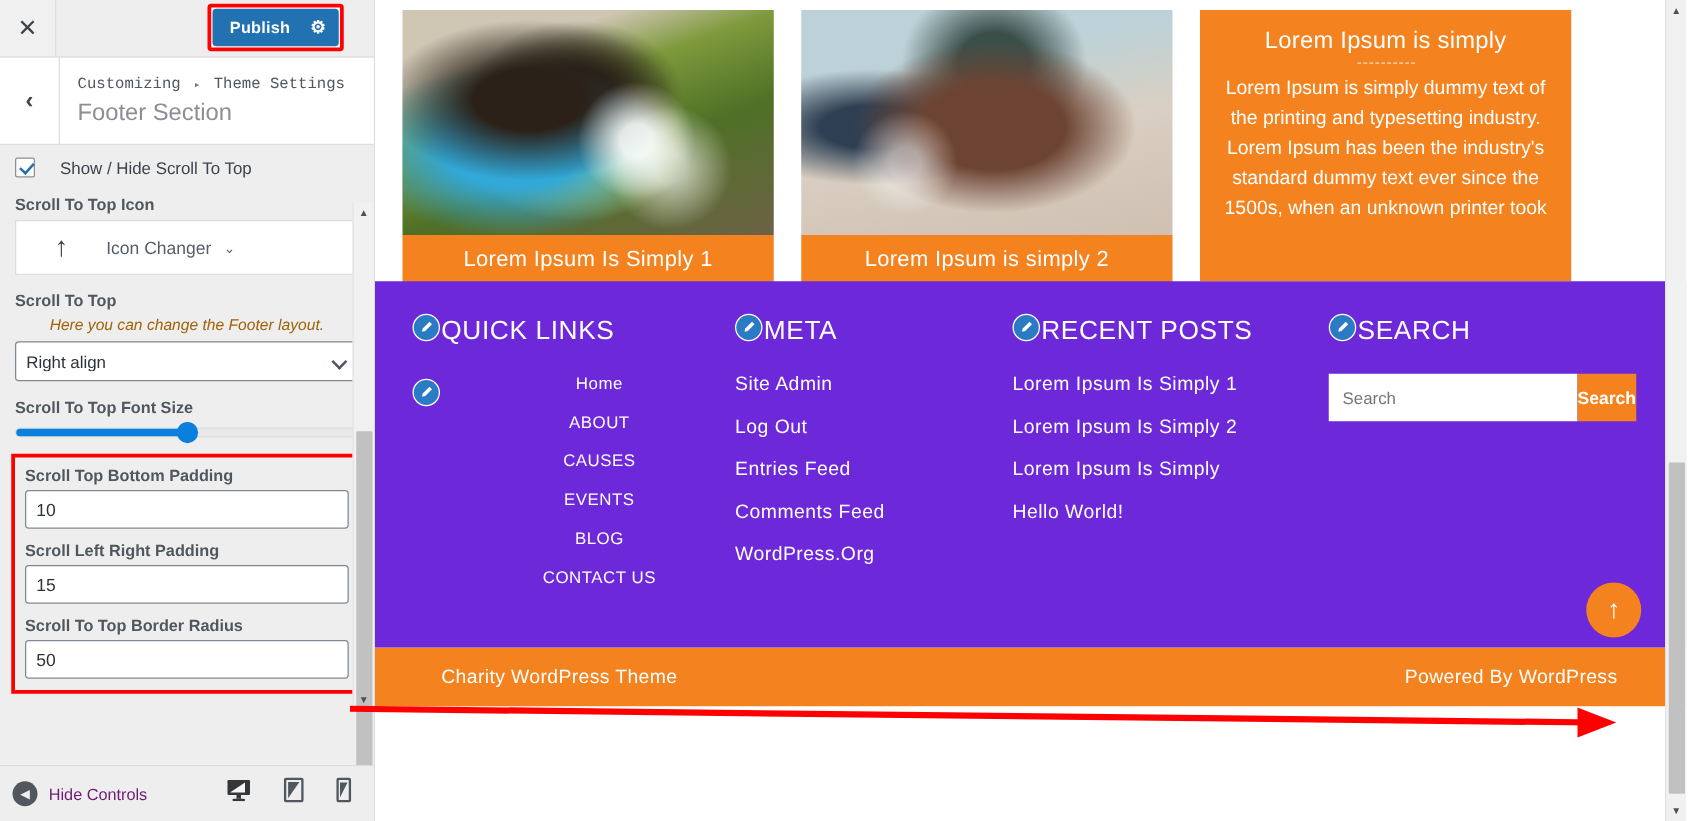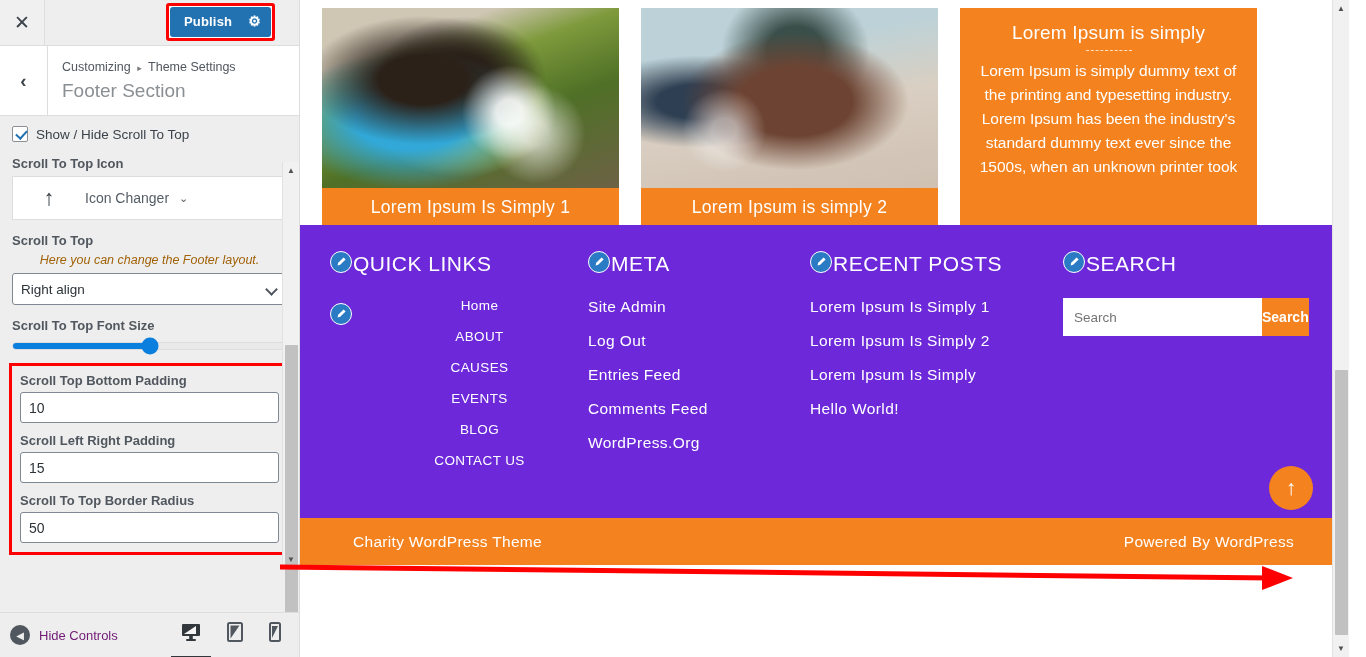--- a/index.html
+++ b/index.html
@@ -46,33 +46,33 @@
     display: flex; flex: none; background: #fff;
     border-bottom: 1px solid #ddd; height: 70px;
   }
   .cz-back {
     width: 48px; flex: none;
     display: flex; align-items: center; justify-content: center;
     font-size: 19px; color: #3c434a; font-weight: bold;
     border-right: 1px solid #ddd; cursor: pointer;
   }
   .cz-title-box { padding: 12px 0 0 14px; }
-  .cz-breadcrumb { font-size: 12.5px; color: #50575e; line-height: 1.5; }
+  .cz-breadcrumb { font-size: 12.5px; color: #50575e; line-height: 1.5; font-family: Liberation Mono, monospace; }
   .cz-breadcrumb .sep { font-size: 9px; color: #777; margin: 0 3px; }
   .cz-section-title { font-size: 19px; color: #8a8f94; line-height: 1.5; font-weight: 400; }
 
   .cz-body {
     flex: 1 1 auto; position: relative;
     background: #eee; overflow: hidden; padding: 10px 12px 0 12px;
   }
   .ctl { margin-bottom: 13px; }
   .ctl-label { font-size: 13px; color: #50575e; font-weight: bold; margin-bottom: 5px; display: block; }
   .ctl-desc { font-size: 12.5px; color: #a16207; font-style: italic; margin-bottom: 6px; text-align: center; }
 
-  .chk-row { display: flex; align-items: center; gap: 8px; margin-bottom: 14px; }
+  .chk-row { display: flex; align-items: center; gap: 20px; margin-bottom: 14px; }
   .chk {
     width: 16px; height: 16px; flex: none;
     border: 1px solid #8c8f94; background: #fff; border-radius: 2px;
     position: relative; cursor: pointer;
   }
   .chk::after {
     content: ""; position: absolute; left: 4.5px; top: 1px;
     width: 5px; height: 9px; border: solid #2271b1;
     border-width: 0 2px 2px 0; transform: rotate(42deg);
   }

